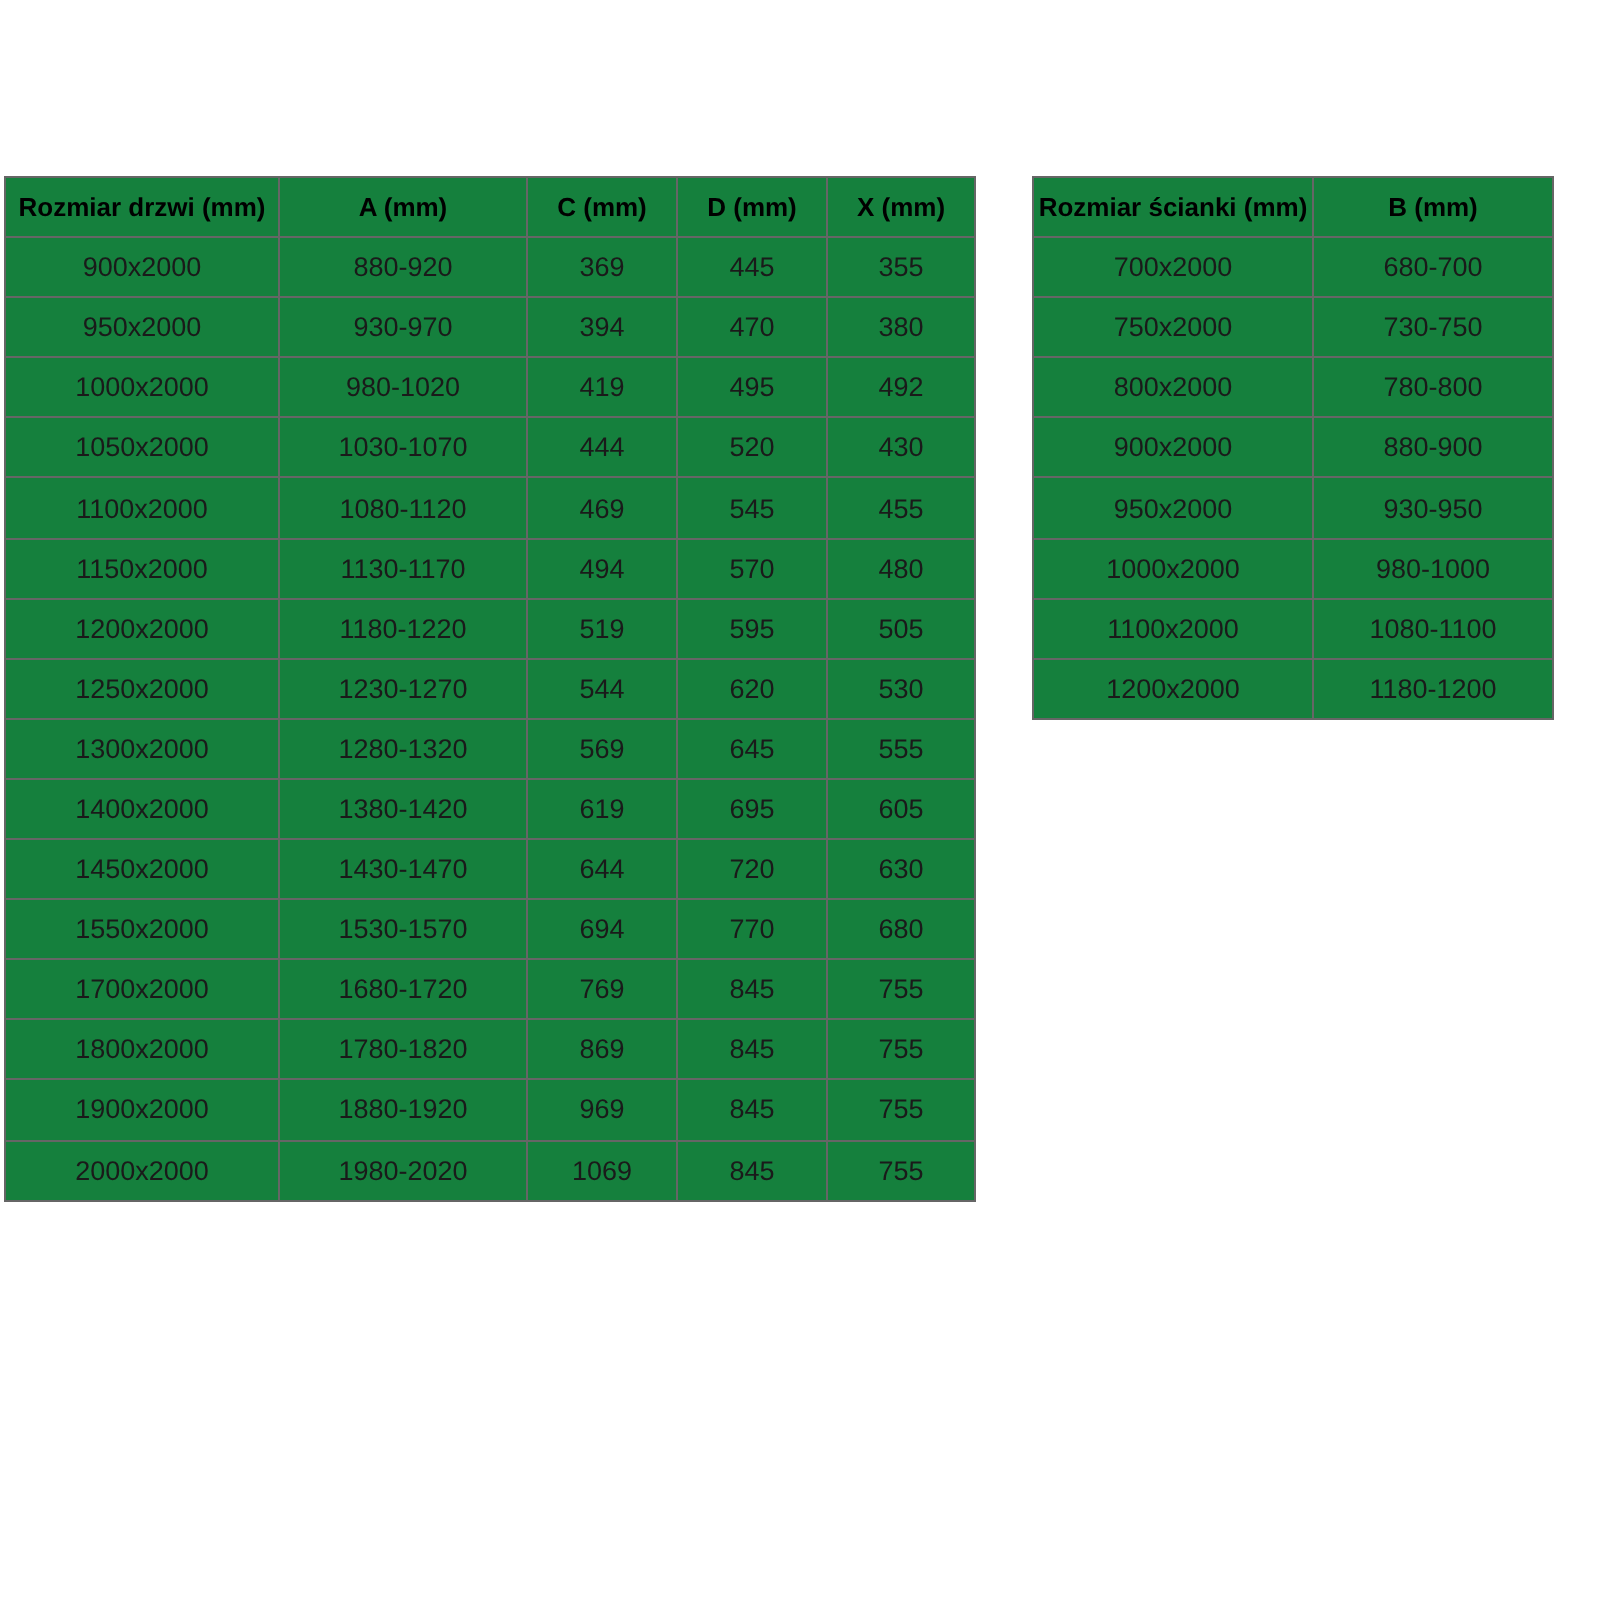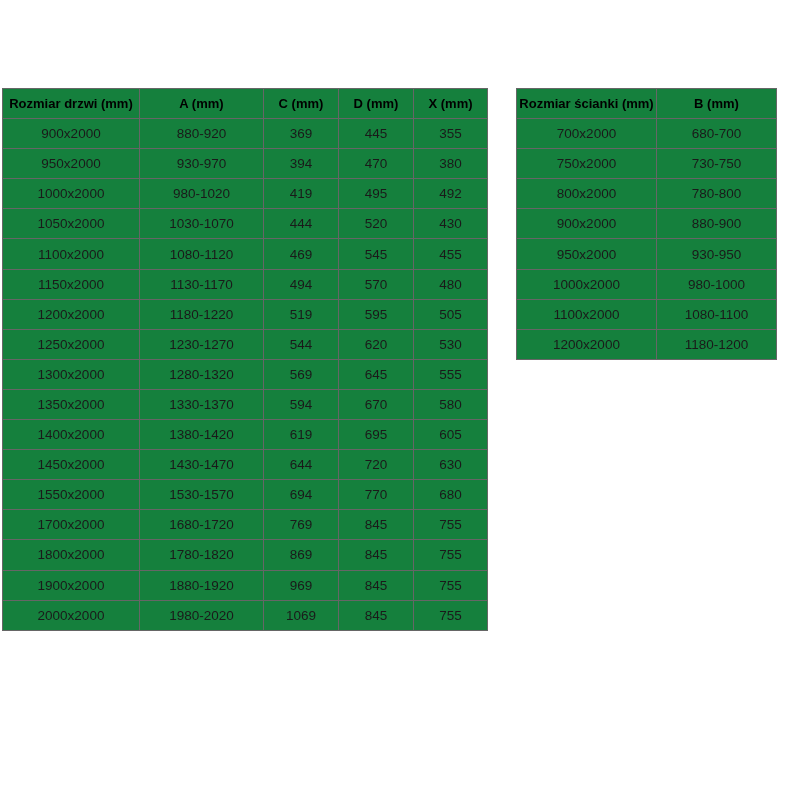--- a/index.html
+++ b/index.html
@@ -136,27 +136,20 @@
           <td>530</td>
         </tr>
         <tr>
           <td>1300x2000</td>
           <td>1280-1320</td>
           <td>569</td>
           <td>645</td>
           <td>555</td>
         </tr>
         <tr>
-          <td>1350x2000</td>
-          <td>1330-1370</td>
-          <td>594</td>
-          <td>670</td>
-          <td>580</td>
-        </tr>
-        <tr>
           <td>1400x2000</td>
           <td>1380-1420</td>
           <td>619</td>
           <td>695</td>
           <td>605</td>
         </tr>
         <tr>
           <td>1450x2000</td>
           <td>1430-1470</td>
           <td>644</td>

